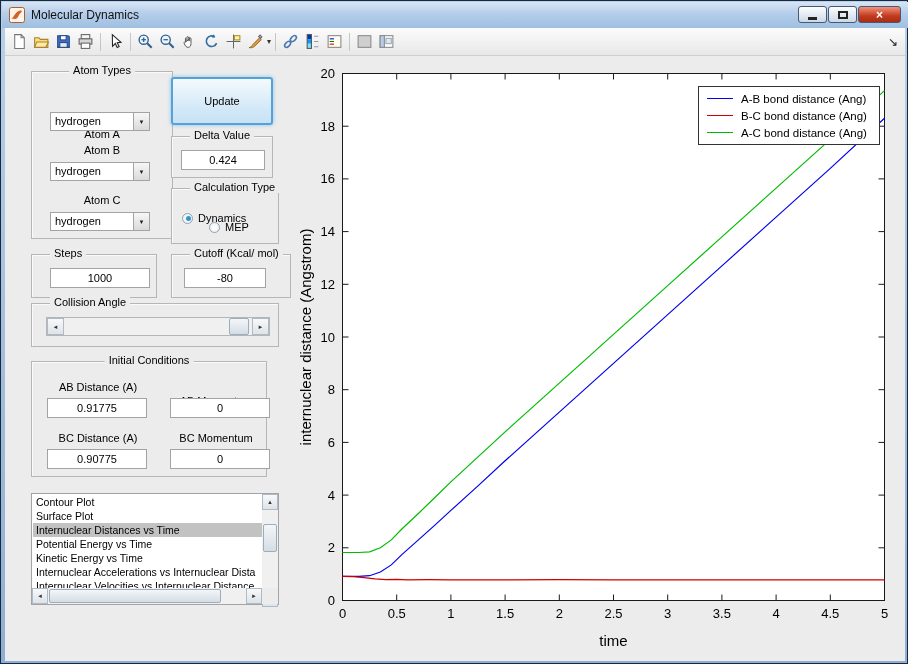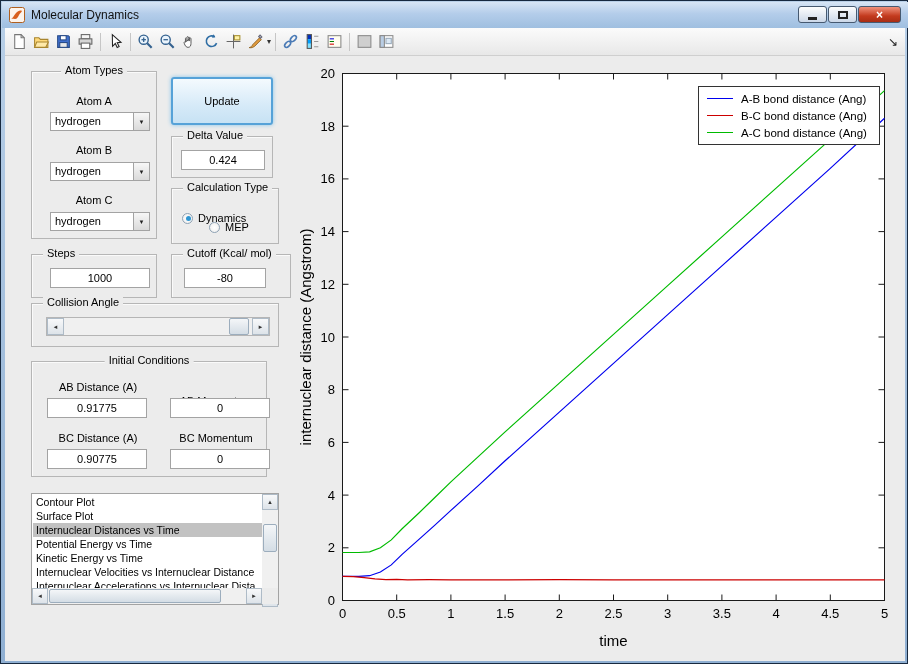--- a/index.html
+++ b/index.html
@@ -32,21 +32,21 @@
   .brush-wrap { display:flex; align-items:center; }
   .brush-dd { font-size:8px; color:#333; margin-left:1px; }
   .dock-arrow { margin-left:auto; font-size:12px; color:#222; padding-right:3px; }
 
   .canvas { position:absolute; left:0; top:28px; width:900px; height:605px; }
 
   
   .panel { position:absolute; border:1px solid #b6b6b6; box-shadow: inset 1px 1px 0 #fafafa; }
   .panel-title { position:absolute; top:-8px; font-size:11px; background:#ececec; padding:0 4px; white-space:nowrap; }
   .pt-center { left:50%; transform:translateX(-50%); }
-  .pt-left { left:11px; }
+  .pt-left { left:18px; }
   .lbl { position:absolute; font-size:11px; color:#000; white-space:nowrap; }
   .lbl-center { text-align:center; }
   .edit { position:absolute; background:#fff; border:1px solid #a3a3a3; font-size:11px;
     text-align:center; line-height:18px; height:20px; }
   .dropdown { position:absolute; height:19px; background:#fff; border:1px solid #a3a3a3; }
   .dd-text { position:absolute; left:4px; top:2px; font-size:11px; }
   .dd-btn { position:absolute; right:0; top:0; bottom:0; width:16px;
     background:linear-gradient(#f7f7f7,#dadada); border-left:1px solid #a3a3a3;
     display:flex; align-items:center; justify-content:center; font-size:6px; color:#222; }
   .update-btn { position:absolute; left:166px; top:21px; width:102px; height:48px;
@@ -222,23 +222,23 @@
             <rect x="2" y="2.5" width="12" height="11" fill="#fff" stroke="#8a8a8a"></rect>
             <rect x="2" y="2.5" width="4" height="11" fill="#b9cde4" stroke="#8a8a8a"></rect>
             <rect x="7.5" y="5" width="5" height="5" fill="#dce9f5" stroke="#99aabb"></rect>
           </svg>
         </div>
       <span class="dock-arrow">↘</span>
     </div>
 
     <div class="canvas">
 
-      <div class="panel" style="left:26px; top:15px; width:126px; height:168px;">
+      <div class="panel" style="left:26px; top:15px; width:142px; height:168px;">
         <span class="panel-title pt-center">Atom Types</span>
-        <span class="lbl lbl-center" style="left:0; right:0; top:3px;margin-top:20px;">Atom A</span>
+        <span class="lbl lbl-center" style="left:0; right:0; top:36px;margin-top:20px;">Atom A</span>
         <div class="dropdown" style="left:18px; top:40px; width:100px;">
           <span class="dd-text">hydrogen</span>
           <span class="dd-btn">▼</span>
         </div>
         <span class="lbl lbl-center" style="left:0; right:0; top:72px;">Atom B</span>
         <div class="dropdown" style="left:18px; top:90px; width:100px;">
           <span class="dd-text">hydrogen</span>
           <span class="dd-btn">▼</span>
         </div>
         <span class="lbl lbl-center" style="left:0; right:0; top:122px;">Atom C</span>
@@ -298,22 +298,22 @@
         <div class="edit" style="left:138px; top:87px; width:100px;">0</div>
       </div>
 
       <div class="listbox">
         <div class="list-items">
           <div class="list-item">Contour Plot</div>
           <div class="list-item">Surface Plot</div>
           <div class="list-item selected">Internuclear Distances vs Time</div>
           <div class="list-item">Potential Energy vs Time</div>
           <div class="list-item">Kinetic Energy vs Time</div>
+          <div class="list-item">Internuclear Accelerations vs Internuclear Dista</div>
           <div class="list-item">Internuclear Velocities vs Internuclear Distance</div>
-          <div class="list-item">Internuclear Accelerations vs Internuclear Dista</div>
         </div>
         <div class="vscroll">
           <div class="sc-btn" style="left:0; top:0; width:16px; height:16px;">▲</div>
           <div class="sc-thumb" style="left:1px; top:30px; width:14px; height:28px;"></div>
           <div class="sc-btn" style="left:0; bottom:0; width:16px; height:16px;">▼</div>
         </div>
         <div class="hscroll">
           <div class="sc-btn" style="left:0; top:0; width:16px; height:16px;">◄</div>
           <div class="sc-thumb" style="left:17px; top:1px; width:172px; height:14px;"></div>
           <div class="sc-btn" style="right:0; top:0; width:16px; height:16px;">►</div>

